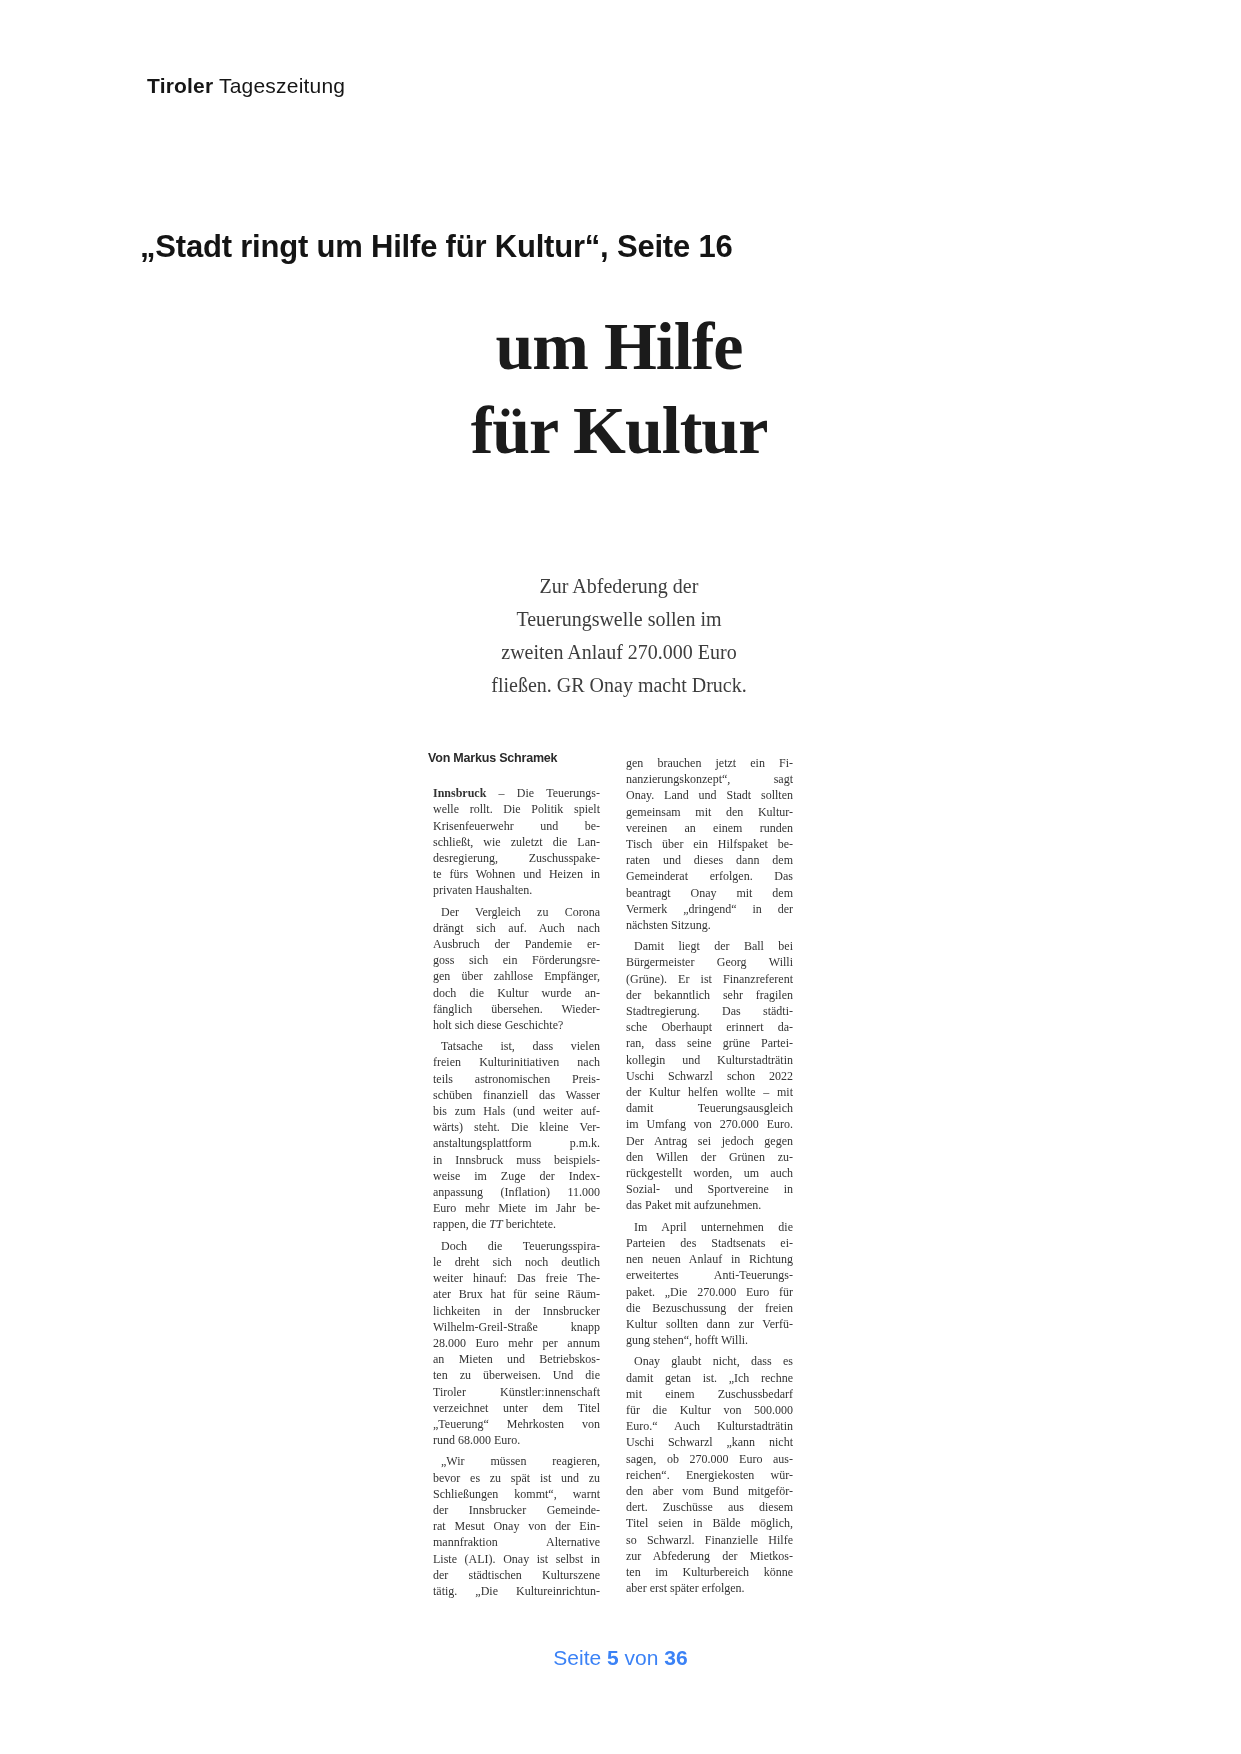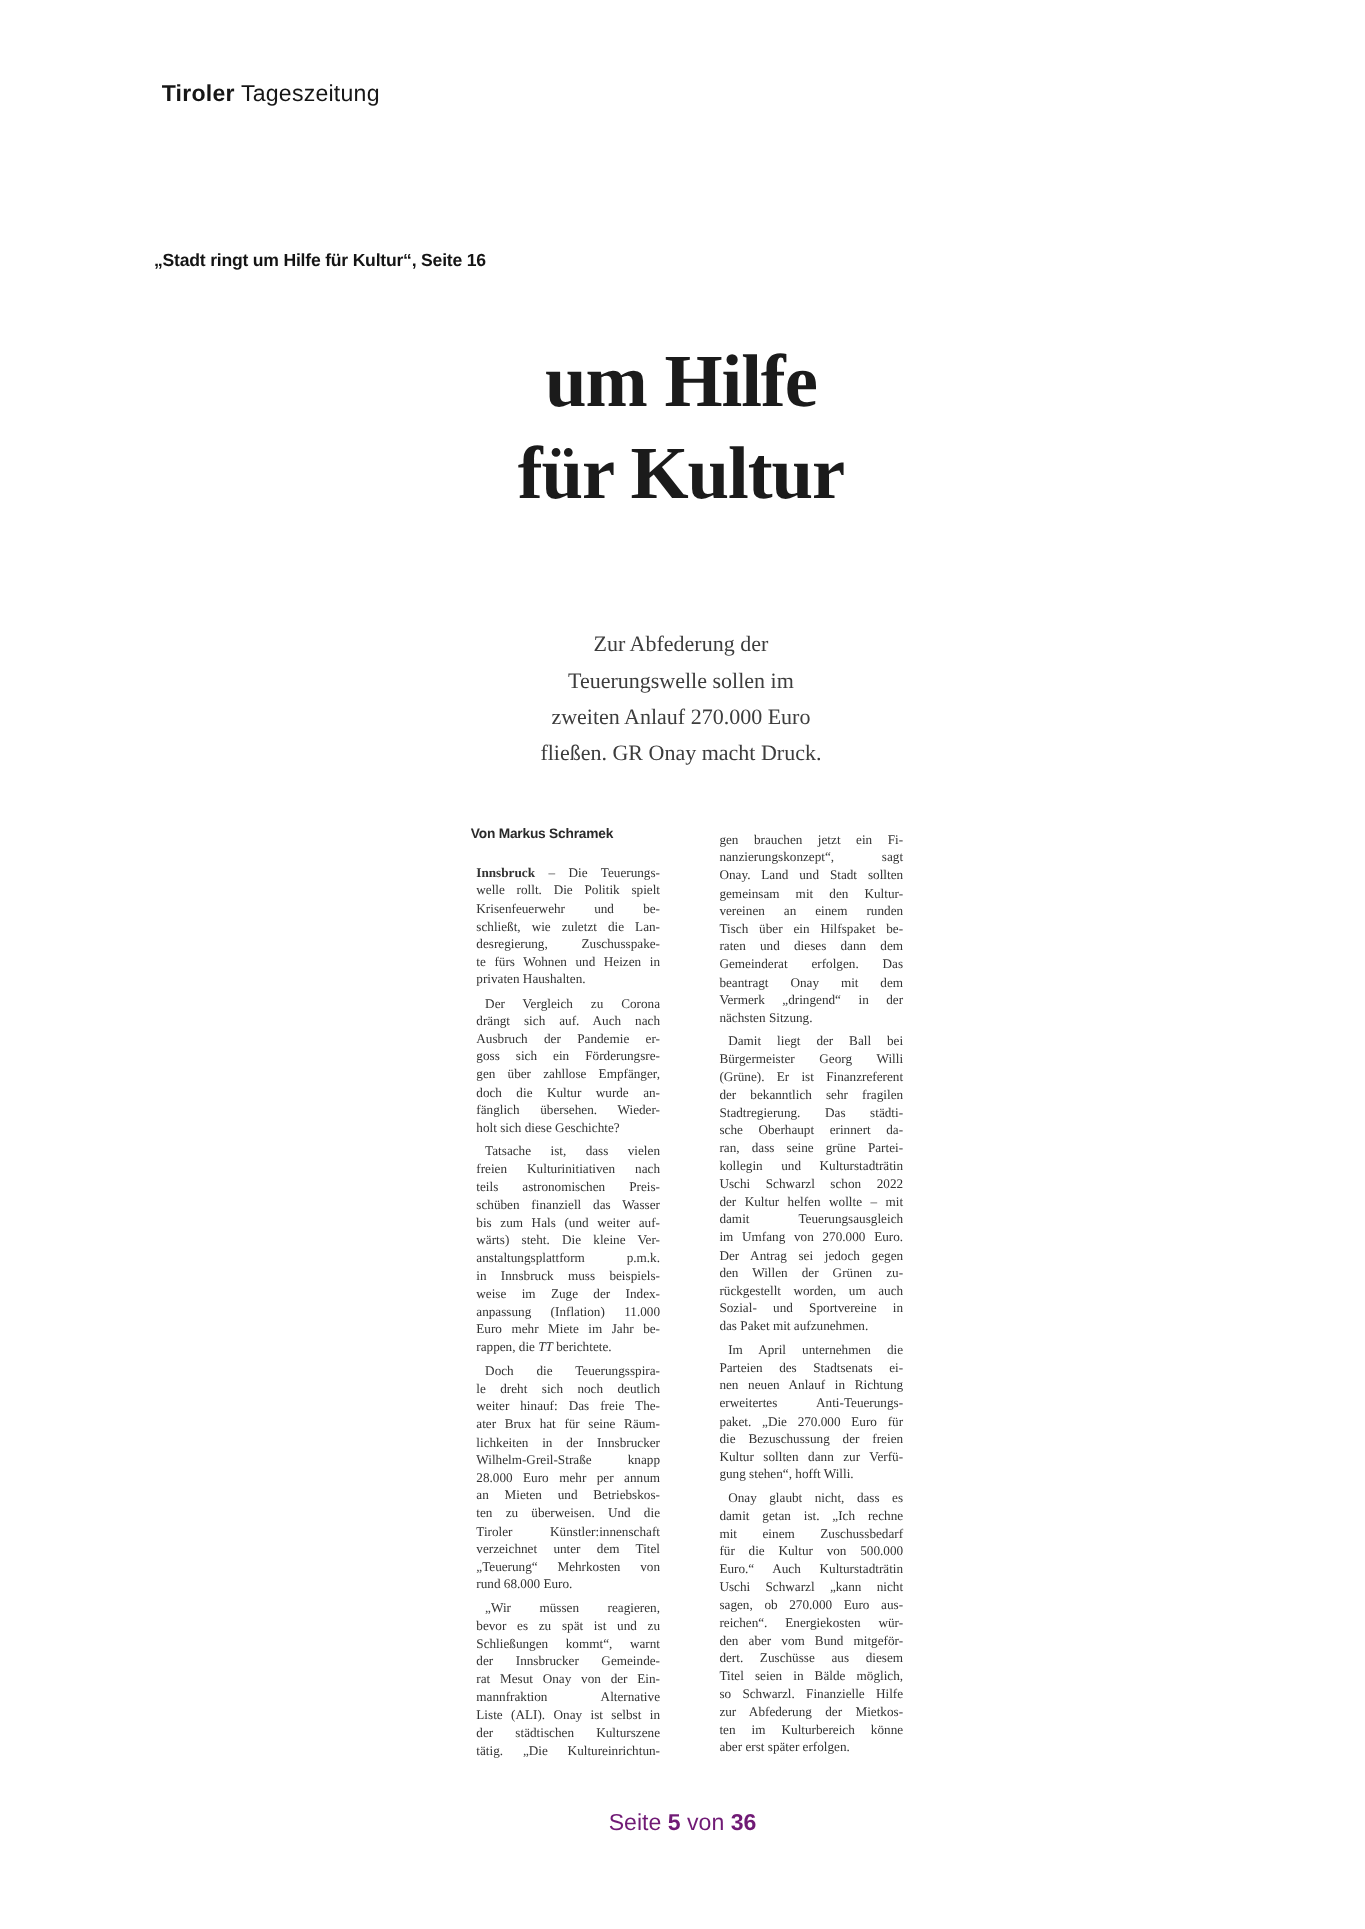--- a/index.html
+++ b/index.html
@@ -11,57 +11,57 @@
     font-family:"Liberation Sans", sans-serif;
     overflow:hidden;
   }
   .masthead{
     position:absolute;left:147px;top:74px;
     font-size:21px;color:#161616;letter-spacing:0.2px;
   }
   .masthead .bold{font-weight:700;}
   .clip-heading{
     position:absolute;left:140px;top:229px;
-    font-size:16px;font-weight:700;color:#141414;letter-spacing:-0.2px;
+    font-size:31px;font-weight:700;color:#141414;letter-spacing:-0.2px;
   }
   .article{position:absolute;left:428px;top:0;width:382px;}
   .title{
     position:absolute;top:304px;left:-30px;right:-30px;margin:0;
     text-align:center;
     font-family:"Liberation Serif", serif;
     font-weight:700;font-size:68px;line-height:84px;
     color:#1b1b1b;letter-spacing:-1px;
   }
   .subtitle{
     position:absolute;top:570px;left:-30px;right:-30px;
     text-align:center;
     font-family:"Liberation Serif", serif;
     font-size:20px;line-height:33px;color:#3d3d3d;
   }
   .columns{
     position:absolute;top:750px;left:0;
-    display:flex;gap:44px;
+    display:flex;gap:16px;
   }
   .col{
     width:177px;
     font-family:"Liberation Serif", serif;
     font-size:12px;line-height:16.2px;color:#333333;
   }
   .byline{
     font-family:"Liberation Sans", sans-serif;
     font-weight:700;font-size:12.5px;color:#2a2a2a;
     letter-spacing:-0.2px;margin-bottom:19px;white-space:nowrap;
   }
   .para{margin:5px;}
   .bl{text-align:justify;text-align-last:justify;white-space:nowrap;}
   .bl.last{text-align-last:left;}
   .bl.ind{text-indent:8px;}
   .footer{
     position:absolute;left:0;right:0;top:1646px;
-    text-align:center;font-size:21px;color:#701a75;
+    text-align:center;font-size:21px;color:#3b82f6;
   }
   .footer b{font-weight:700;}
 </style>
 </head>
 <body>
 
 <div class="page">
 
   <div class="masthead">
     <span class="bold">Tiroler</span><span> Tageszeitung</span>

